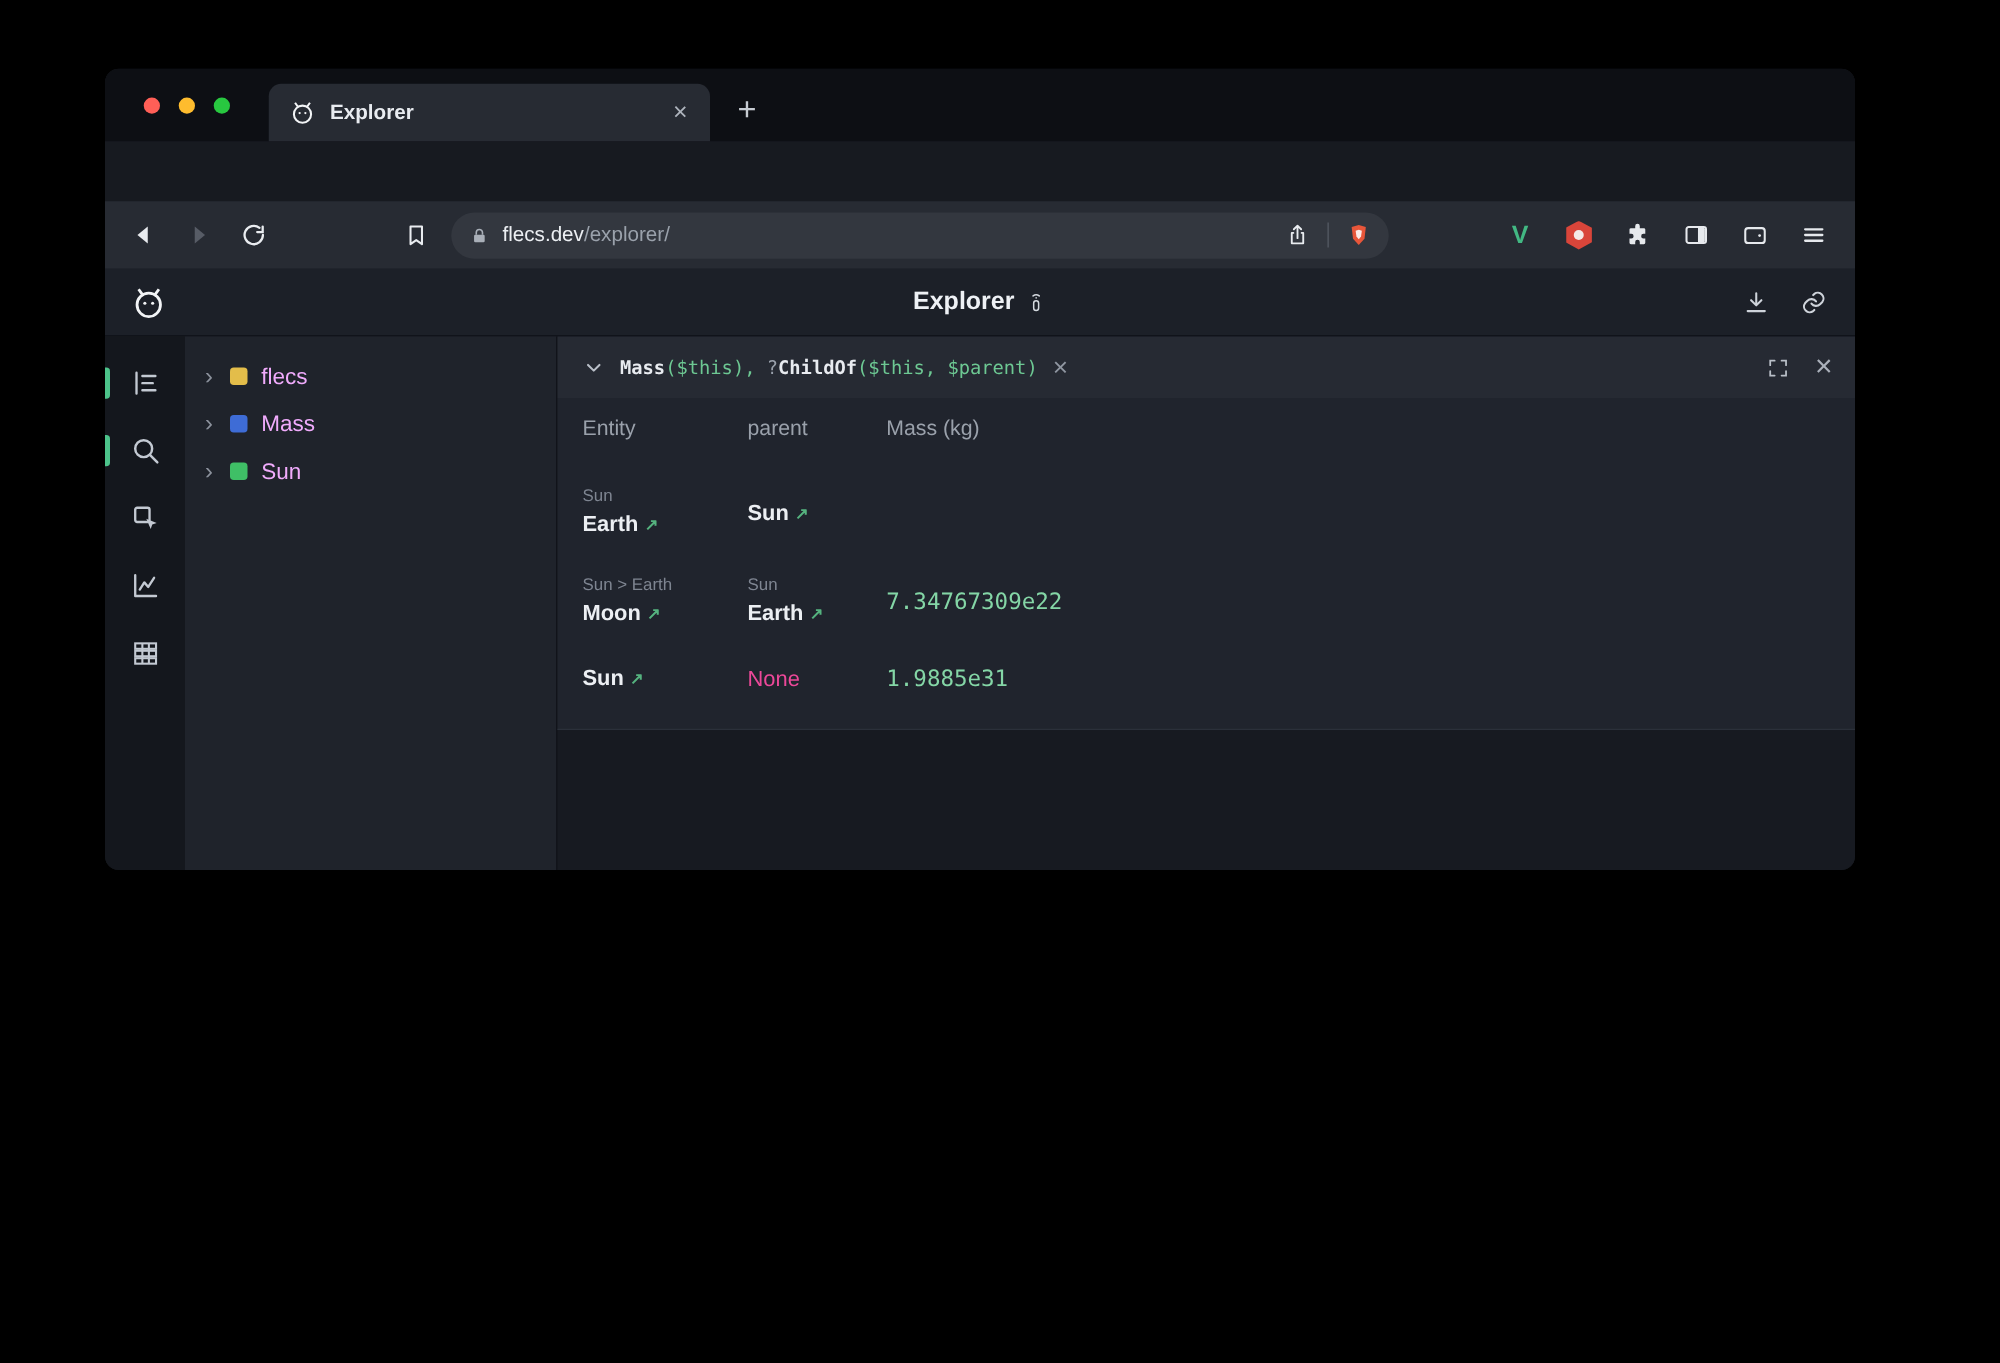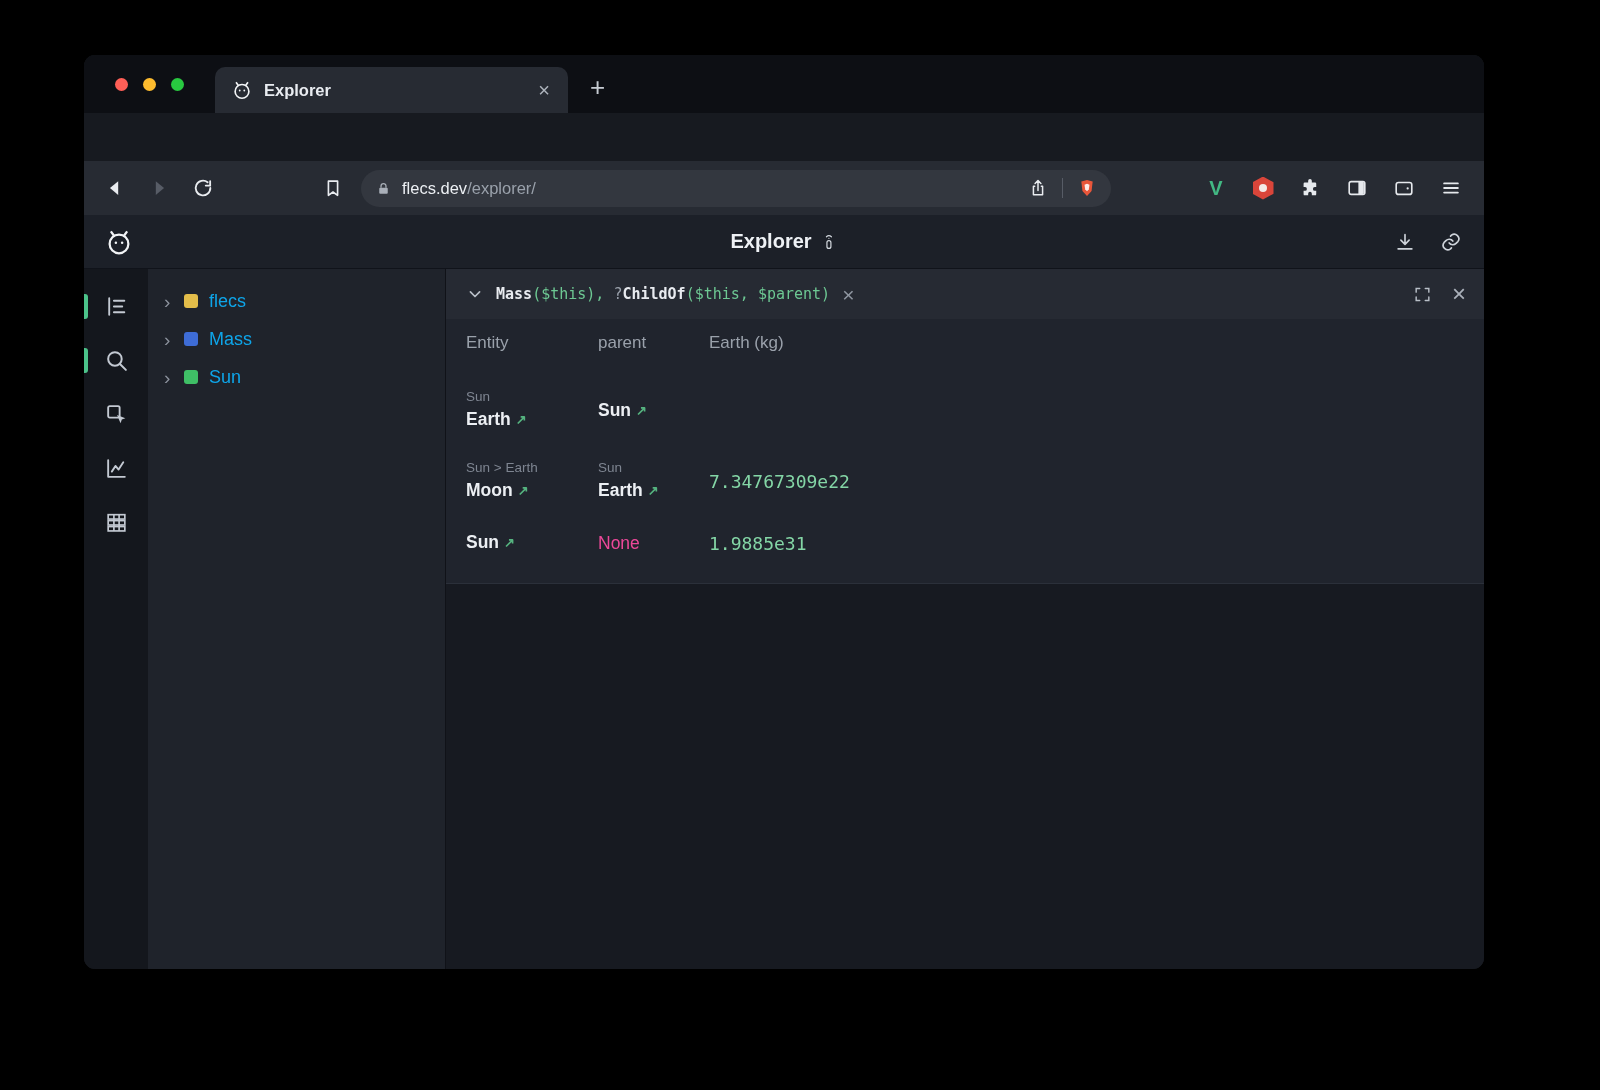--- a/index.html
+++ b/index.html
@@ -1,19 +1,19 @@
 <!DOCTYPE html>
 <html><head>
 <meta charset="utf-8">
 <style>
   * { margin:0; padding:0; box-sizing:border-box; }
   html,body { background:#000; }
   body { font-family:"Liberation Sans", sans-serif; }
   .stage { position:relative; width:1600px; height:1090px; background:#000; overflow:hidden; }
-  .window { position:absolute; left:84px; top:55px; width:1400px; height:914px;
+  .window { position:absolute; left:84px; top:55px; width:1400px; height:641px;
             border-radius:11px; overflow:hidden; background:#171a20;
             display:flex; flex-direction:column; }
 
   
   .tabstrip { flex:0 0 58px; background:#0d0f14; display:flex; align-items:flex-end;
               padding-left:131px; position:relative; }
   .traffic { position:absolute; left:31px; top:0; height:58px; display:flex; align-items:center; gap:15px; }
   .dot { width:13px; height:13px; border-radius:50%; display:inline-block; }
   .dot.red { background:#ff5f57; } .dot.yellow { background:#febc2e; } .dot.green { background:#28c840; }
   .tab { width:353px; height:46px; background:#272b33; border-radius:10px 10px 0 0;
@@ -68,21 +68,21 @@
   .rail-btn { width:27px; height:27px; display:flex; align-items:center; justify-content:center; }
   .rail-btn svg { width:25px; height:25px; display:block; }
   .active-bar { position:absolute; left:0; width:4px; height:25px; background:#4cc38a; border-radius:0 3px 3px 0; }
   .bar-0 { top:25px; } .bar-1 { top:79px; }
 
   
   .tree { flex:0 0 297px; background:#1f232b; padding-top:13px; }
   .tree-item { height:38px; display:flex; align-items:center; padding-left:16px; }
   .tree-chevron { color:#8b919c; font-size:19px; width:14px; margin-right:6px; line-height:1; }
   .tree-square { width:14px; height:14px; border-radius:3px; margin-right:11px; flex:0 0 14px; }
-  .tree-label { color:#0ea5e9; font-size:18px; font-weight:500; }
+  .tree-label { color:#f0abfc; font-size:18px; font-weight:500; }
 
   
   .main { flex:1; background:#171a21; border-left:1px solid #101218;
           display:flex; flex-direction:column; min-width:0; }
   .query-row { flex:0 0 50px; background:#262a33; display:flex; align-items:center; padding:0 18px; }
   .q-chevron { width:22px; height:22px; margin-right:10px; display:flex; align-items:center; justify-content:center; }
   .q-chevron svg { width:20px; height:20px; }
   .query-code { font-family:"DejaVu Sans Mono", monospace; font-size:15px; white-space:pre; }
   .code-light { color:#e8ebf0; font-weight:700; }
   .code-green { color:#6dc893; font-weight:500; }
@@ -318,21 +318,21 @@
                 </svg>
               </span>
               <span class="panel-close">×</span>
             </span>
           </div>
 
           <div class="table-wrap">
             <div class="tbl-head">
               <span>Entity</span>
               <span>parent</span>
-              <span>Earth (kg)</span>
+              <span>Mass (kg)</span>
             </div>
 
             <div class="tbl-rows">
 
               <div class="tbl-row">
                 <div>
                   <div class="cell-path">Sun</div>
                   <div class="cell-name"><span>Earth</span><span class="arrow">↗</span></div>
                 </div>
                 <div>

